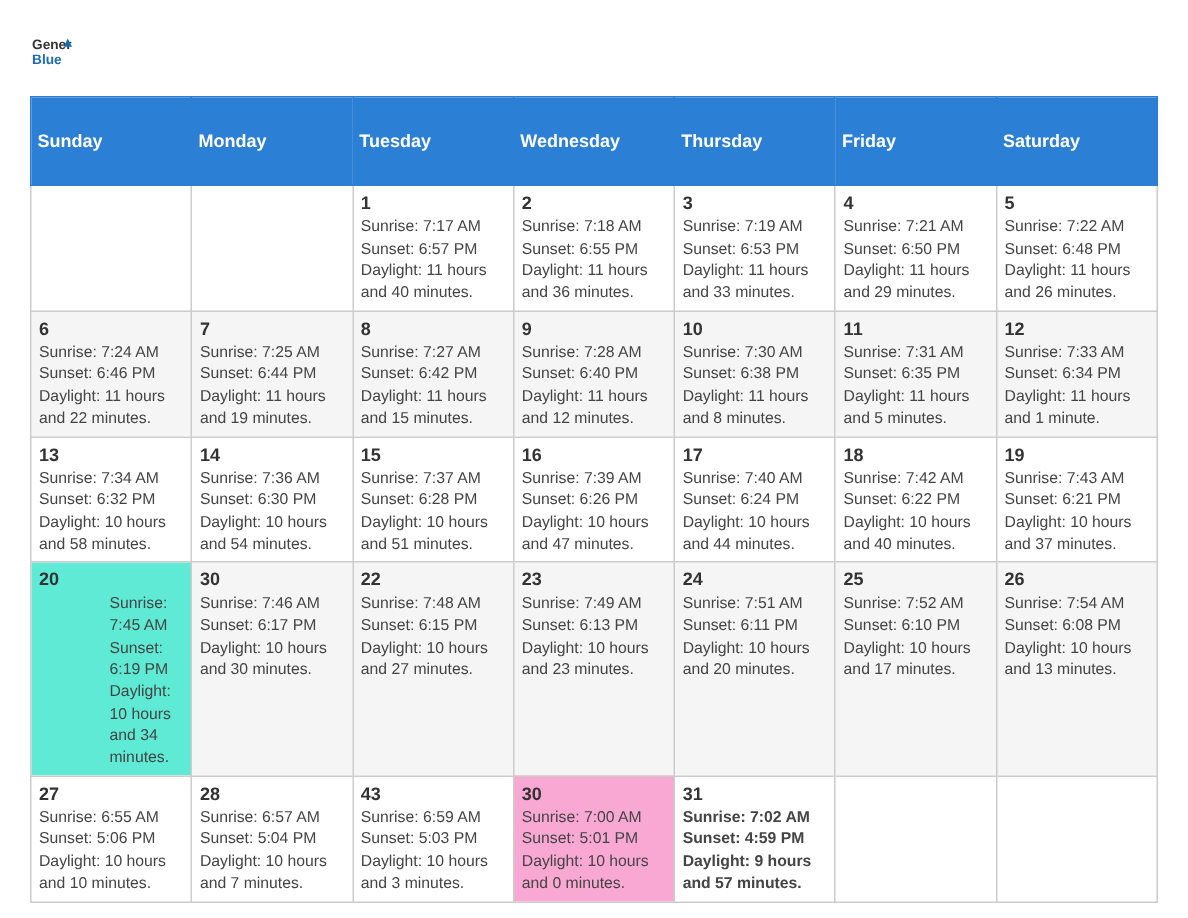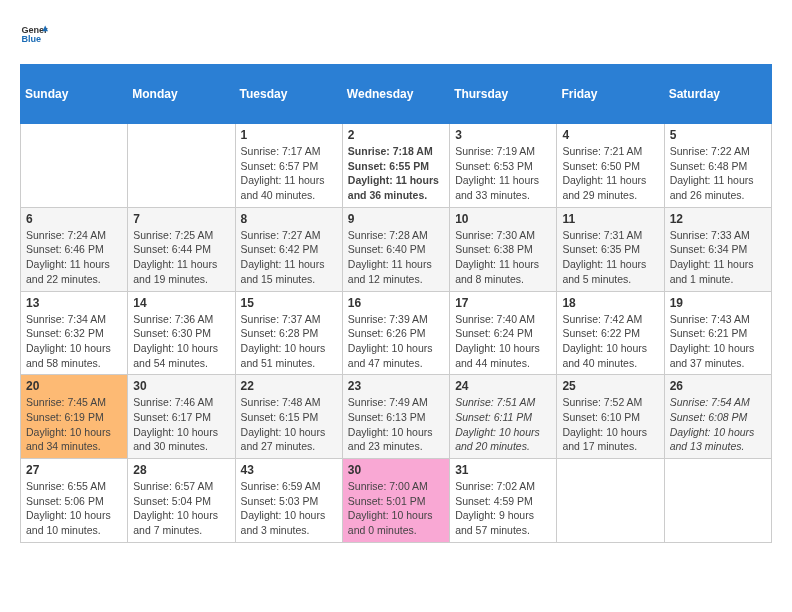--- a/index.html
+++ b/index.html
@@ -115,21 +115,21 @@
         <td class="empty-cell"></td>
         <td class="empty-cell"></td>
         <td style="background: rgb(255, 255, 255);">
           <span class="day-number">1</span>
           <div class="day-detail" style="white-space: pre-line;">Sunrise: 7:17 AM
 Sunset: 6:57 PM
 Daylight: 11 hours and 40 minutes.</div>
         </td>
         <td style="background: rgb(255, 255, 255);">
           <span class="day-number">2</span>
-          <div class="day-detail" style="white-space: pre-line; font-weight: bold;">Sunrise: 7:18 AM
+          <div class="day-detail" style="white-space: pre-line;">Sunrise: 7:18 AM
 Sunset: 6:55 PM
 Daylight: 11 hours and 36 minutes.</div>
         </td>
         <td style="background: rgb(255, 255, 255);">
           <span class="day-number">3</span>
           <div class="day-detail" style="white-space: pre-line;">Sunrise: 7:19 AM
 Sunset: 6:53 PM
 Daylight: 11 hours and 33 minutes.</div>
         </td>
         <td style="background: rgb(255, 255, 255);">
@@ -227,23 +227,23 @@
 Daylight: 10 hours and 40 minutes.</div>
         </td>
         <td style="background: rgb(255, 255, 255);">
           <span class="day-number">19</span>
           <div class="day-detail" style="white-space: pre-line;">Sunrise: 7:43 AM
 Sunset: 6:21 PM
 Daylight: 10 hours and 37 minutes.</div>
         </td>
       </tr>
       <tr>
-        <td style="background: #fdba74;">
+        <td style="background: #5eead4;">
           <span class="day-number">20</span>
-          <div class="day-detail" style="white-space: pre-line;">Sunrise: 7:45 AM
+          <div class="day-detail" style="white-space: pre-line; margin-left: 47px;">Sunrise: 7:45 AM
 Sunset: 6:19 PM
 Daylight: 10 hours and 34 minutes.</div>
         </td>
         <td style="background: rgb(245, 245, 245);">
           <span class="day-number">30</span>
           <div class="day-detail" style="white-space: pre-line;">Sunrise: 7:46 AM
 Sunset: 6:17 PM
 Daylight: 10 hours and 30 minutes.</div>
         </td>
         <td style="background: rgb(245, 245, 245);">
@@ -253,33 +253,33 @@
 Daylight: 10 hours and 27 minutes.</div>
         </td>
         <td style="background: rgb(245, 245, 245); margin-left: 32px;">
           <span class="day-number">23</span>
           <div class="day-detail" style="white-space: pre-line;">Sunrise: 7:49 AM
 Sunset: 6:13 PM
 Daylight: 10 hours and 23 minutes.</div>
         </td>
         <td style="background: rgb(245, 245, 245);">
           <span class="day-number">24</span>
-          <div class="day-detail" style="white-space: pre-line; font-style: italic;">Sunrise: 7:51 AM
+          <div class="day-detail" style="white-space: pre-line;">Sunrise: 7:51 AM
 Sunset: 6:11 PM
 Daylight: 10 hours and 20 minutes.</div>
         </td>
         <td style="background: rgb(245, 245, 245);">
           <span class="day-number">25</span>
           <div class="day-detail" style="white-space: pre-line;">Sunrise: 7:52 AM
 Sunset: 6:10 PM
 Daylight: 10 hours and 17 minutes.</div>
         </td>
         <td style="background: rgb(245, 245, 245);">
           <span class="day-number">26</span>
-          <div class="day-detail" style="white-space: pre-line; font-style: italic;">Sunrise: 7:54 AM
+          <div class="day-detail" style="white-space: pre-line;">Sunrise: 7:54 AM
 Sunset: 6:08 PM
 Daylight: 10 hours and 13 minutes.</div>
         </td>
       </tr>
       <tr>
         <td style="background: rgb(255, 255, 255);">
           <span class="day-number">27</span>
           <div class="day-detail" style="white-space: pre-line;">Sunrise: 6:55 AM
 Sunset: 5:06 PM
 Daylight: 10 hours and 10 minutes.</div>
@@ -297,21 +297,21 @@
 Daylight: 10 hours and 3 minutes.</div>
         </td>
         <td style="background: #f9a8d4;">
           <span class="day-number">30</span>
           <div class="day-detail" style="white-space: pre-line;">Sunrise: 7:00 AM
 Sunset: 5:01 PM
 Daylight: 10 hours and 0 minutes.</div>
         </td>
         <td style="background: rgb(255, 255, 255);">
           <span class="day-number">31</span>
-          <div class="day-detail" style="white-space: pre-line;">Sunrise: 7:02 AM
+          <div class="day-detail" style="white-space: pre-line; font-weight: bold;">Sunrise: 7:02 AM
 Sunset: 4:59 PM
 Daylight: 9 hours and 57 minutes.</div>
         </td>
         <td class="empty-cell"></td>
         <td class="empty-cell"></td>
       </tr>
     </tbody>
 </table>
 
 </body></html>

